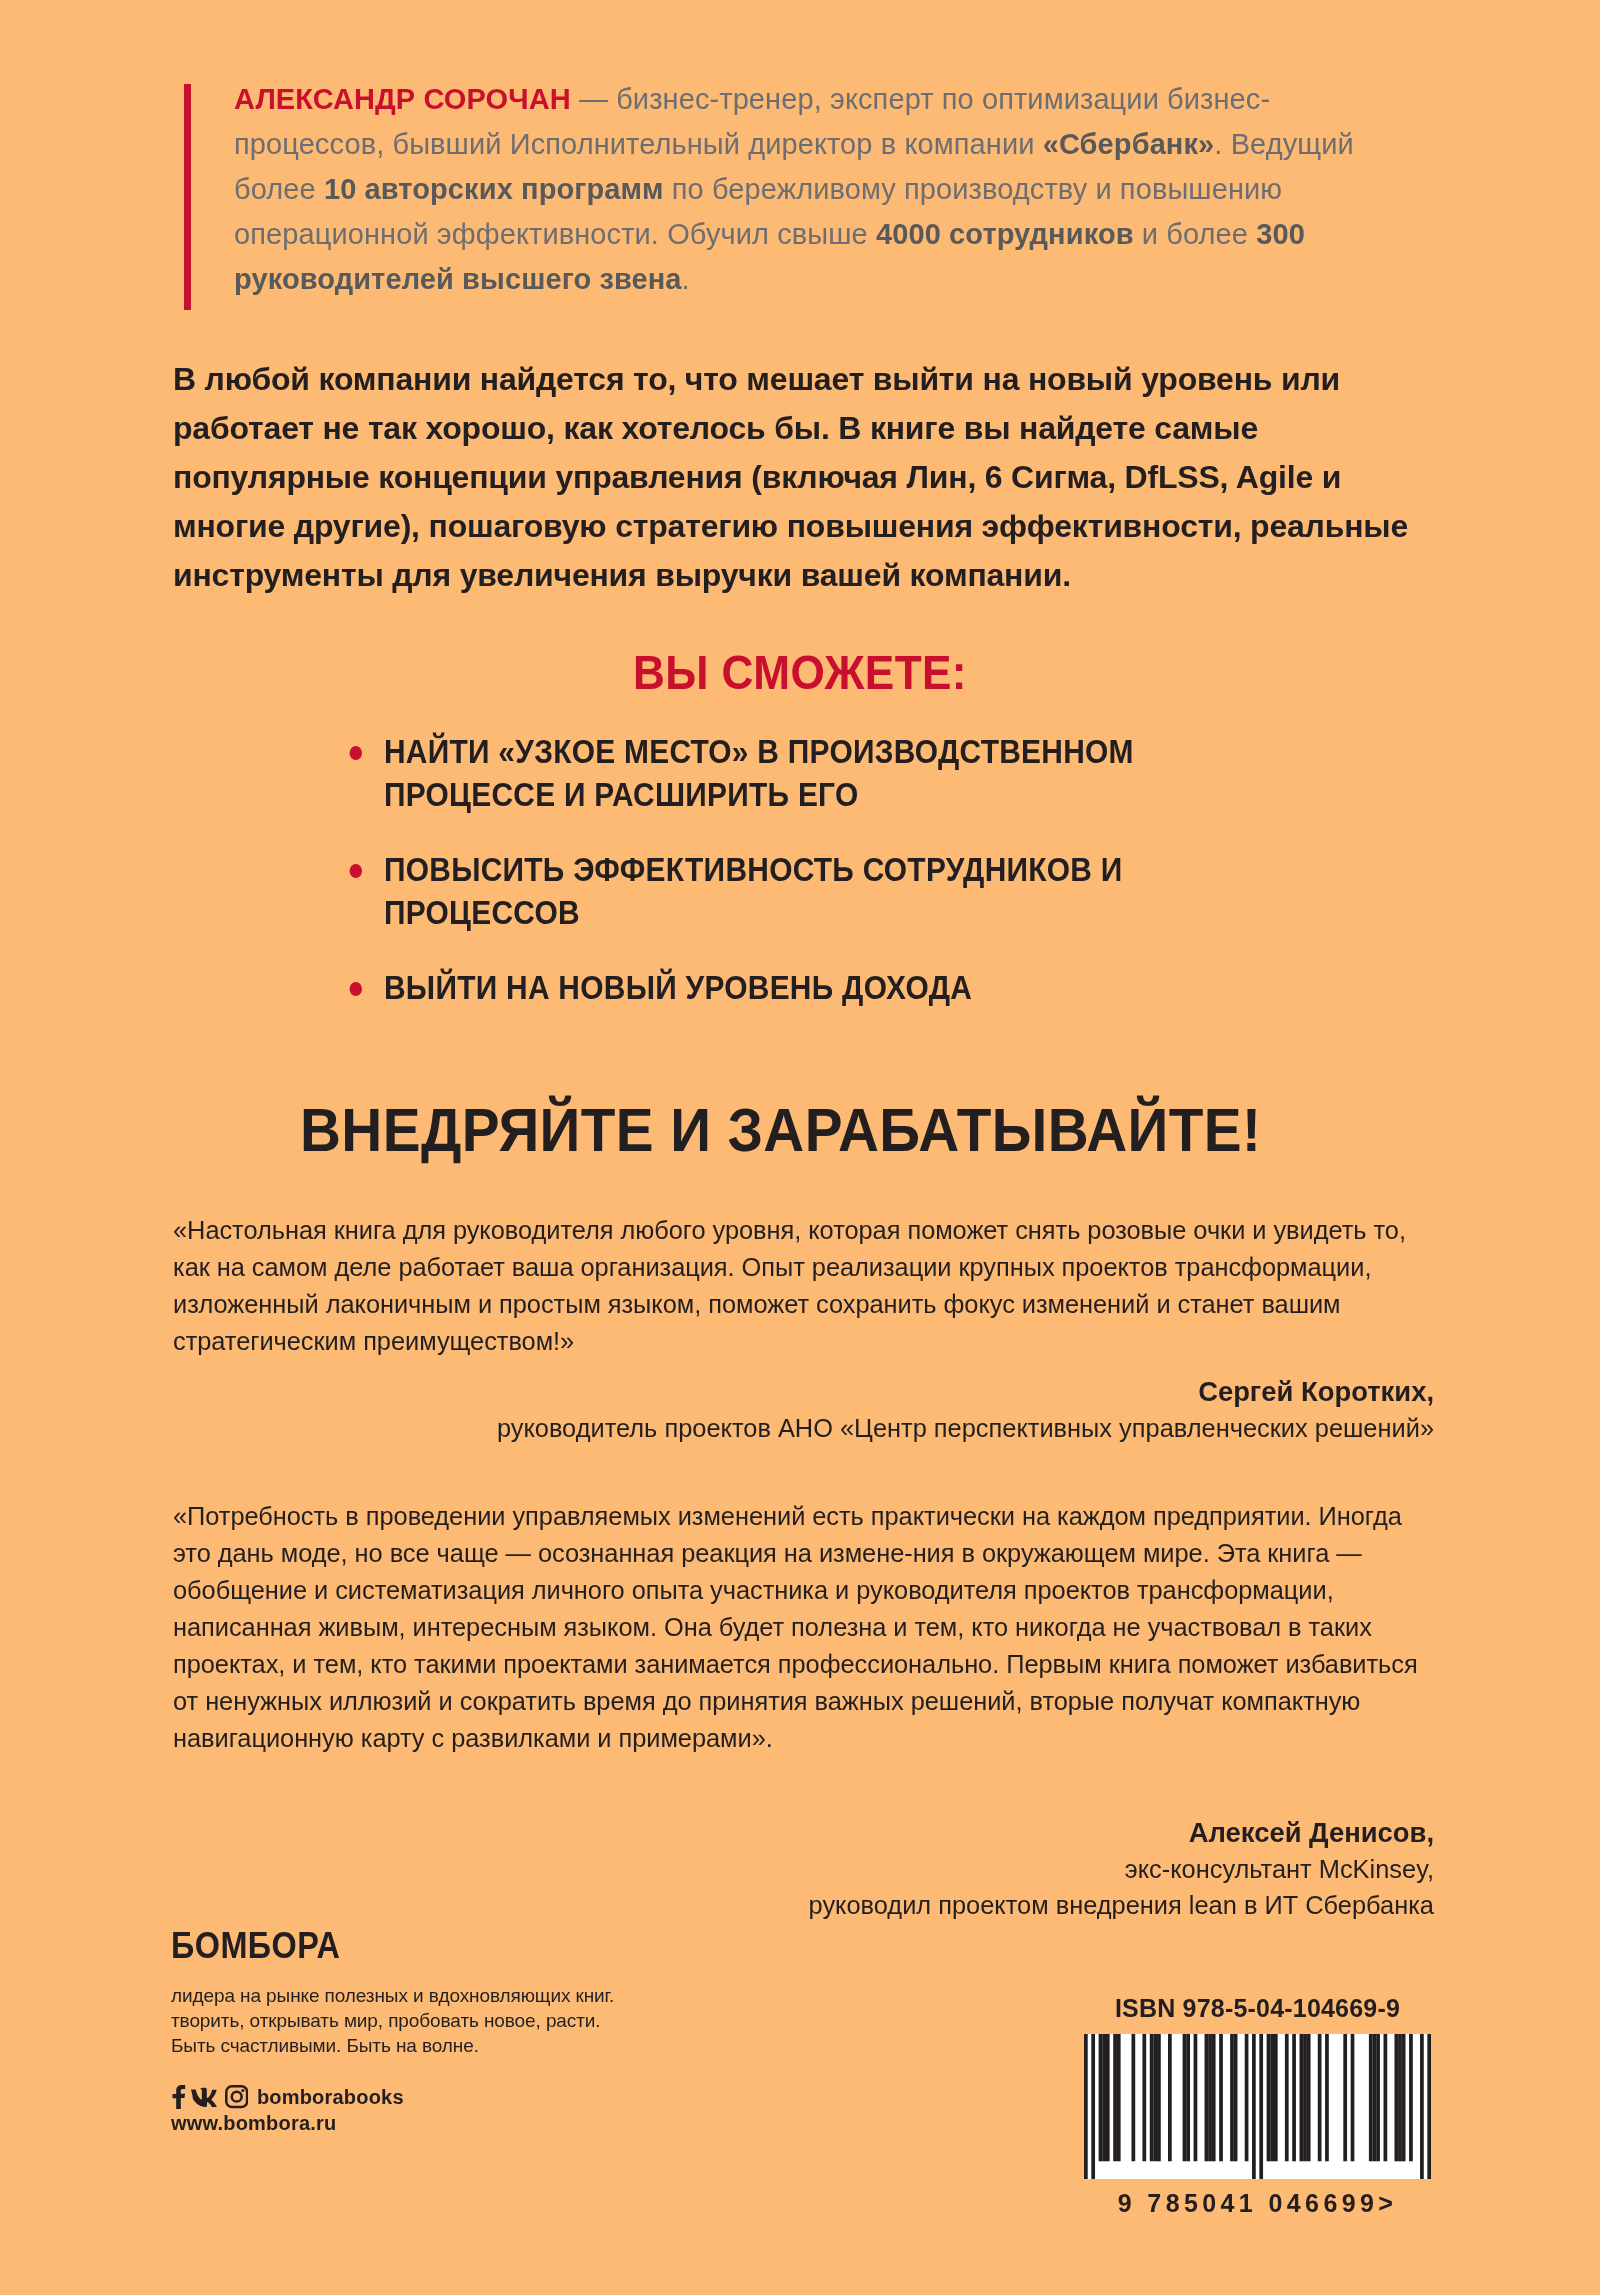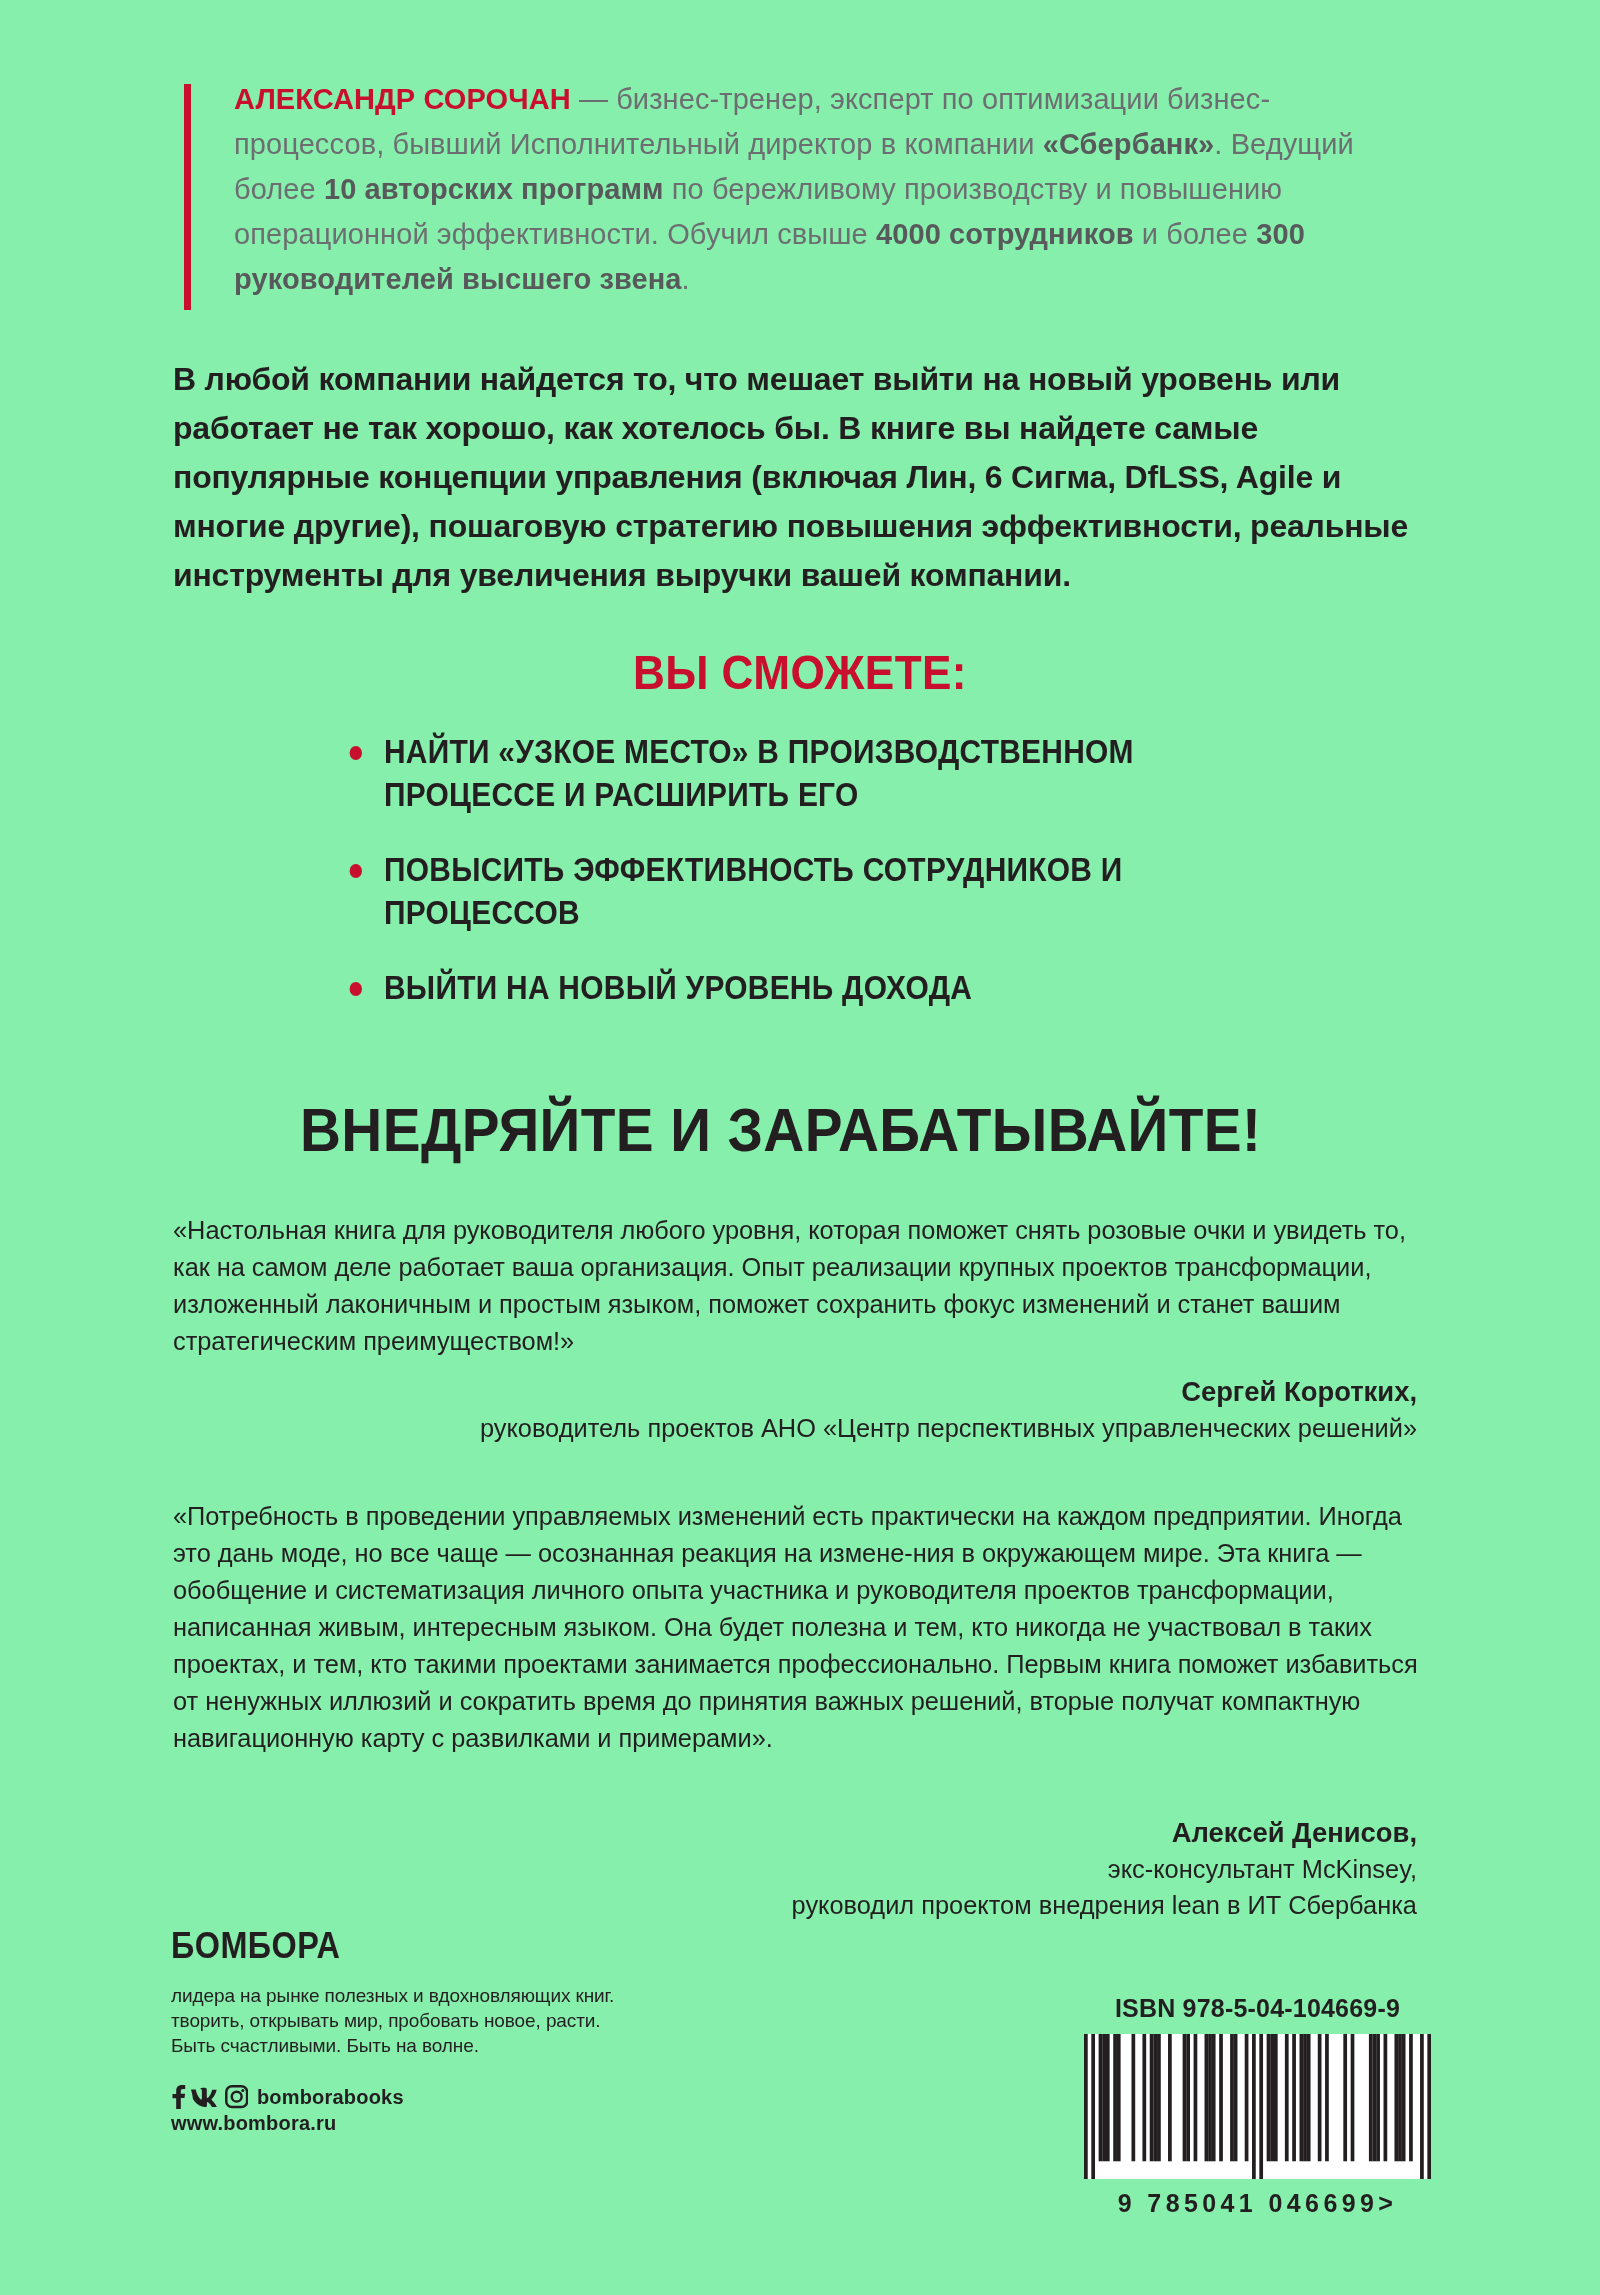--- a/index.html
+++ b/index.html
@@ -12,21 +12,21 @@
     height: 2295px;
     position: relative;
     font-family: "Liberation Sans", sans-serif;
     color: #231f20;
     overflow: hidden;
   }
 
   .page {
     position: absolute;
     inset: 0;
-    background: #86efac;
+    background: #fdba74;
   }
 
   
   .author-block {
     position: absolute;
     left: 184px;
     top: 77px;
     width: 1226px;
     padding-left: 50px;
     box-sizing: border-box;
@@ -133,21 +133,21 @@
     font-size: 25.4px;
     line-height: 37px;
     color: #231f20;
     letter-spacing: -0.04px;
   }
   .review-1 { top: 1212px; }
   .review-2 { top: 1498px; }
 
   .attrib {
     position: absolute;
-    right: 183px;
+    right: 166px;
     text-align: right;
     font-size: 25.4px;
     line-height: 36px;
     color: #231f20;
   }
   .attrib-1 { top: 1374px; }
   .attrib-2 { top: 1815px; }
   .attrib .name {
     font-weight: 700;
     font-size: 27.4px;

